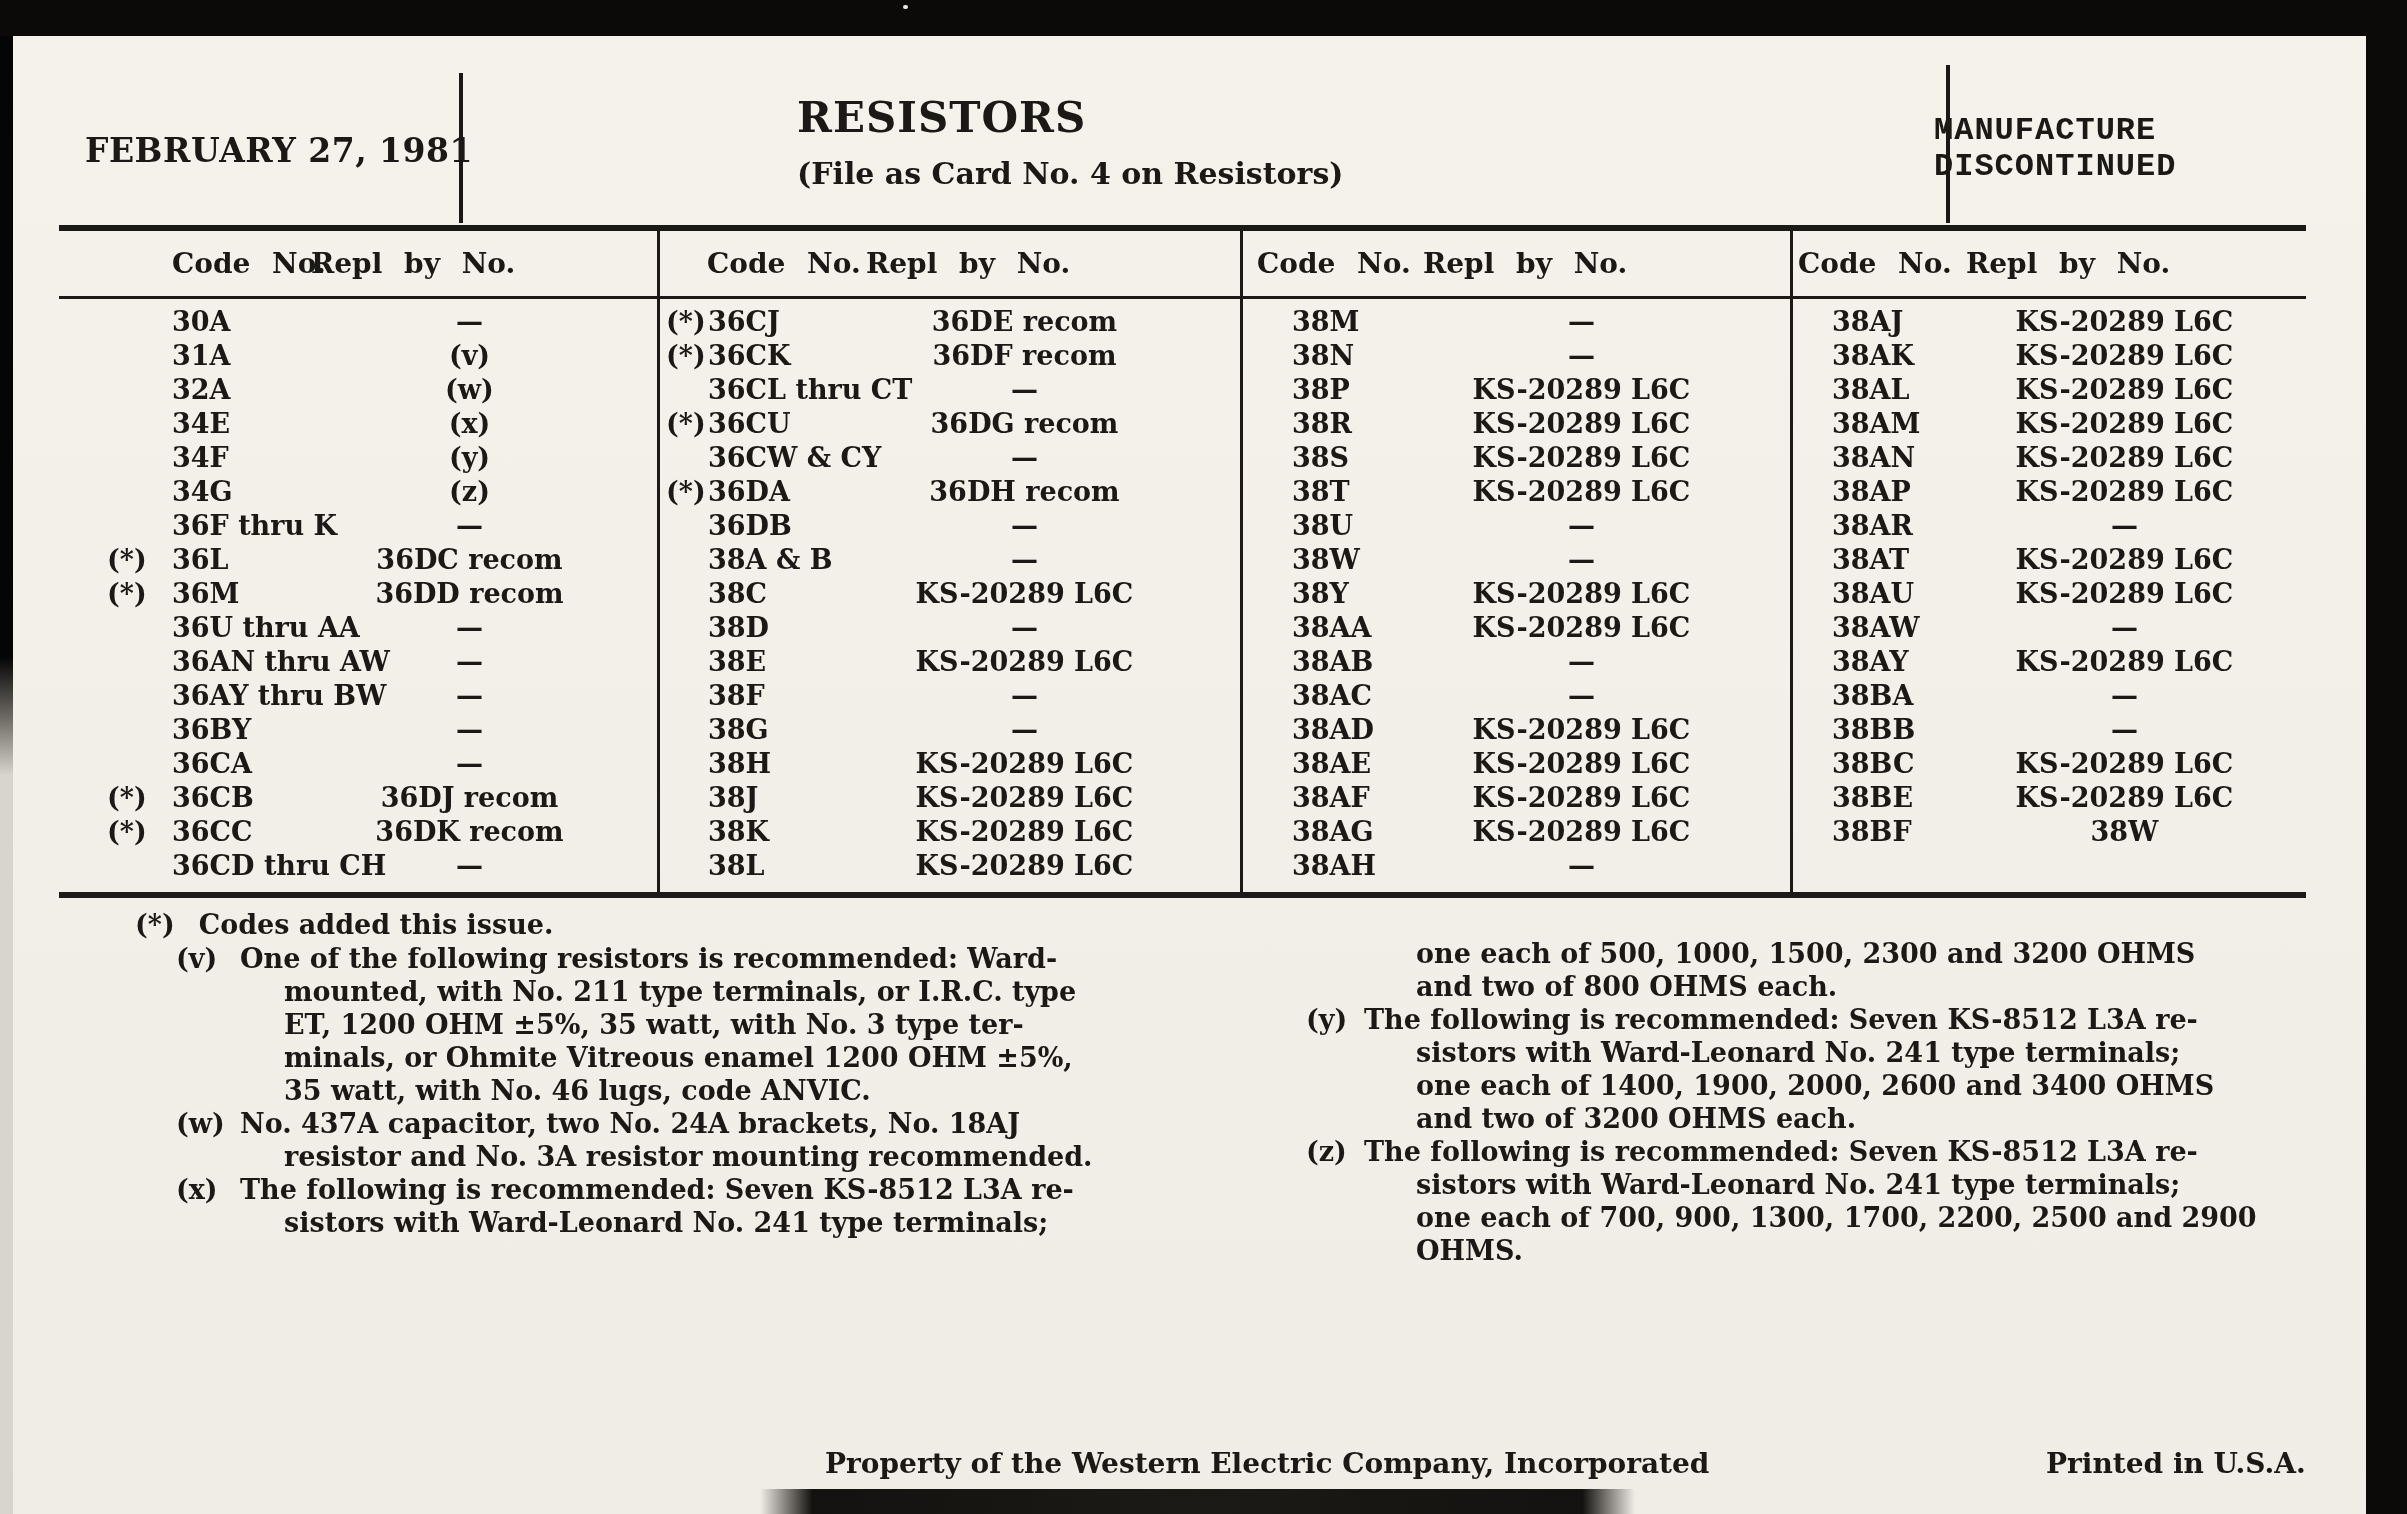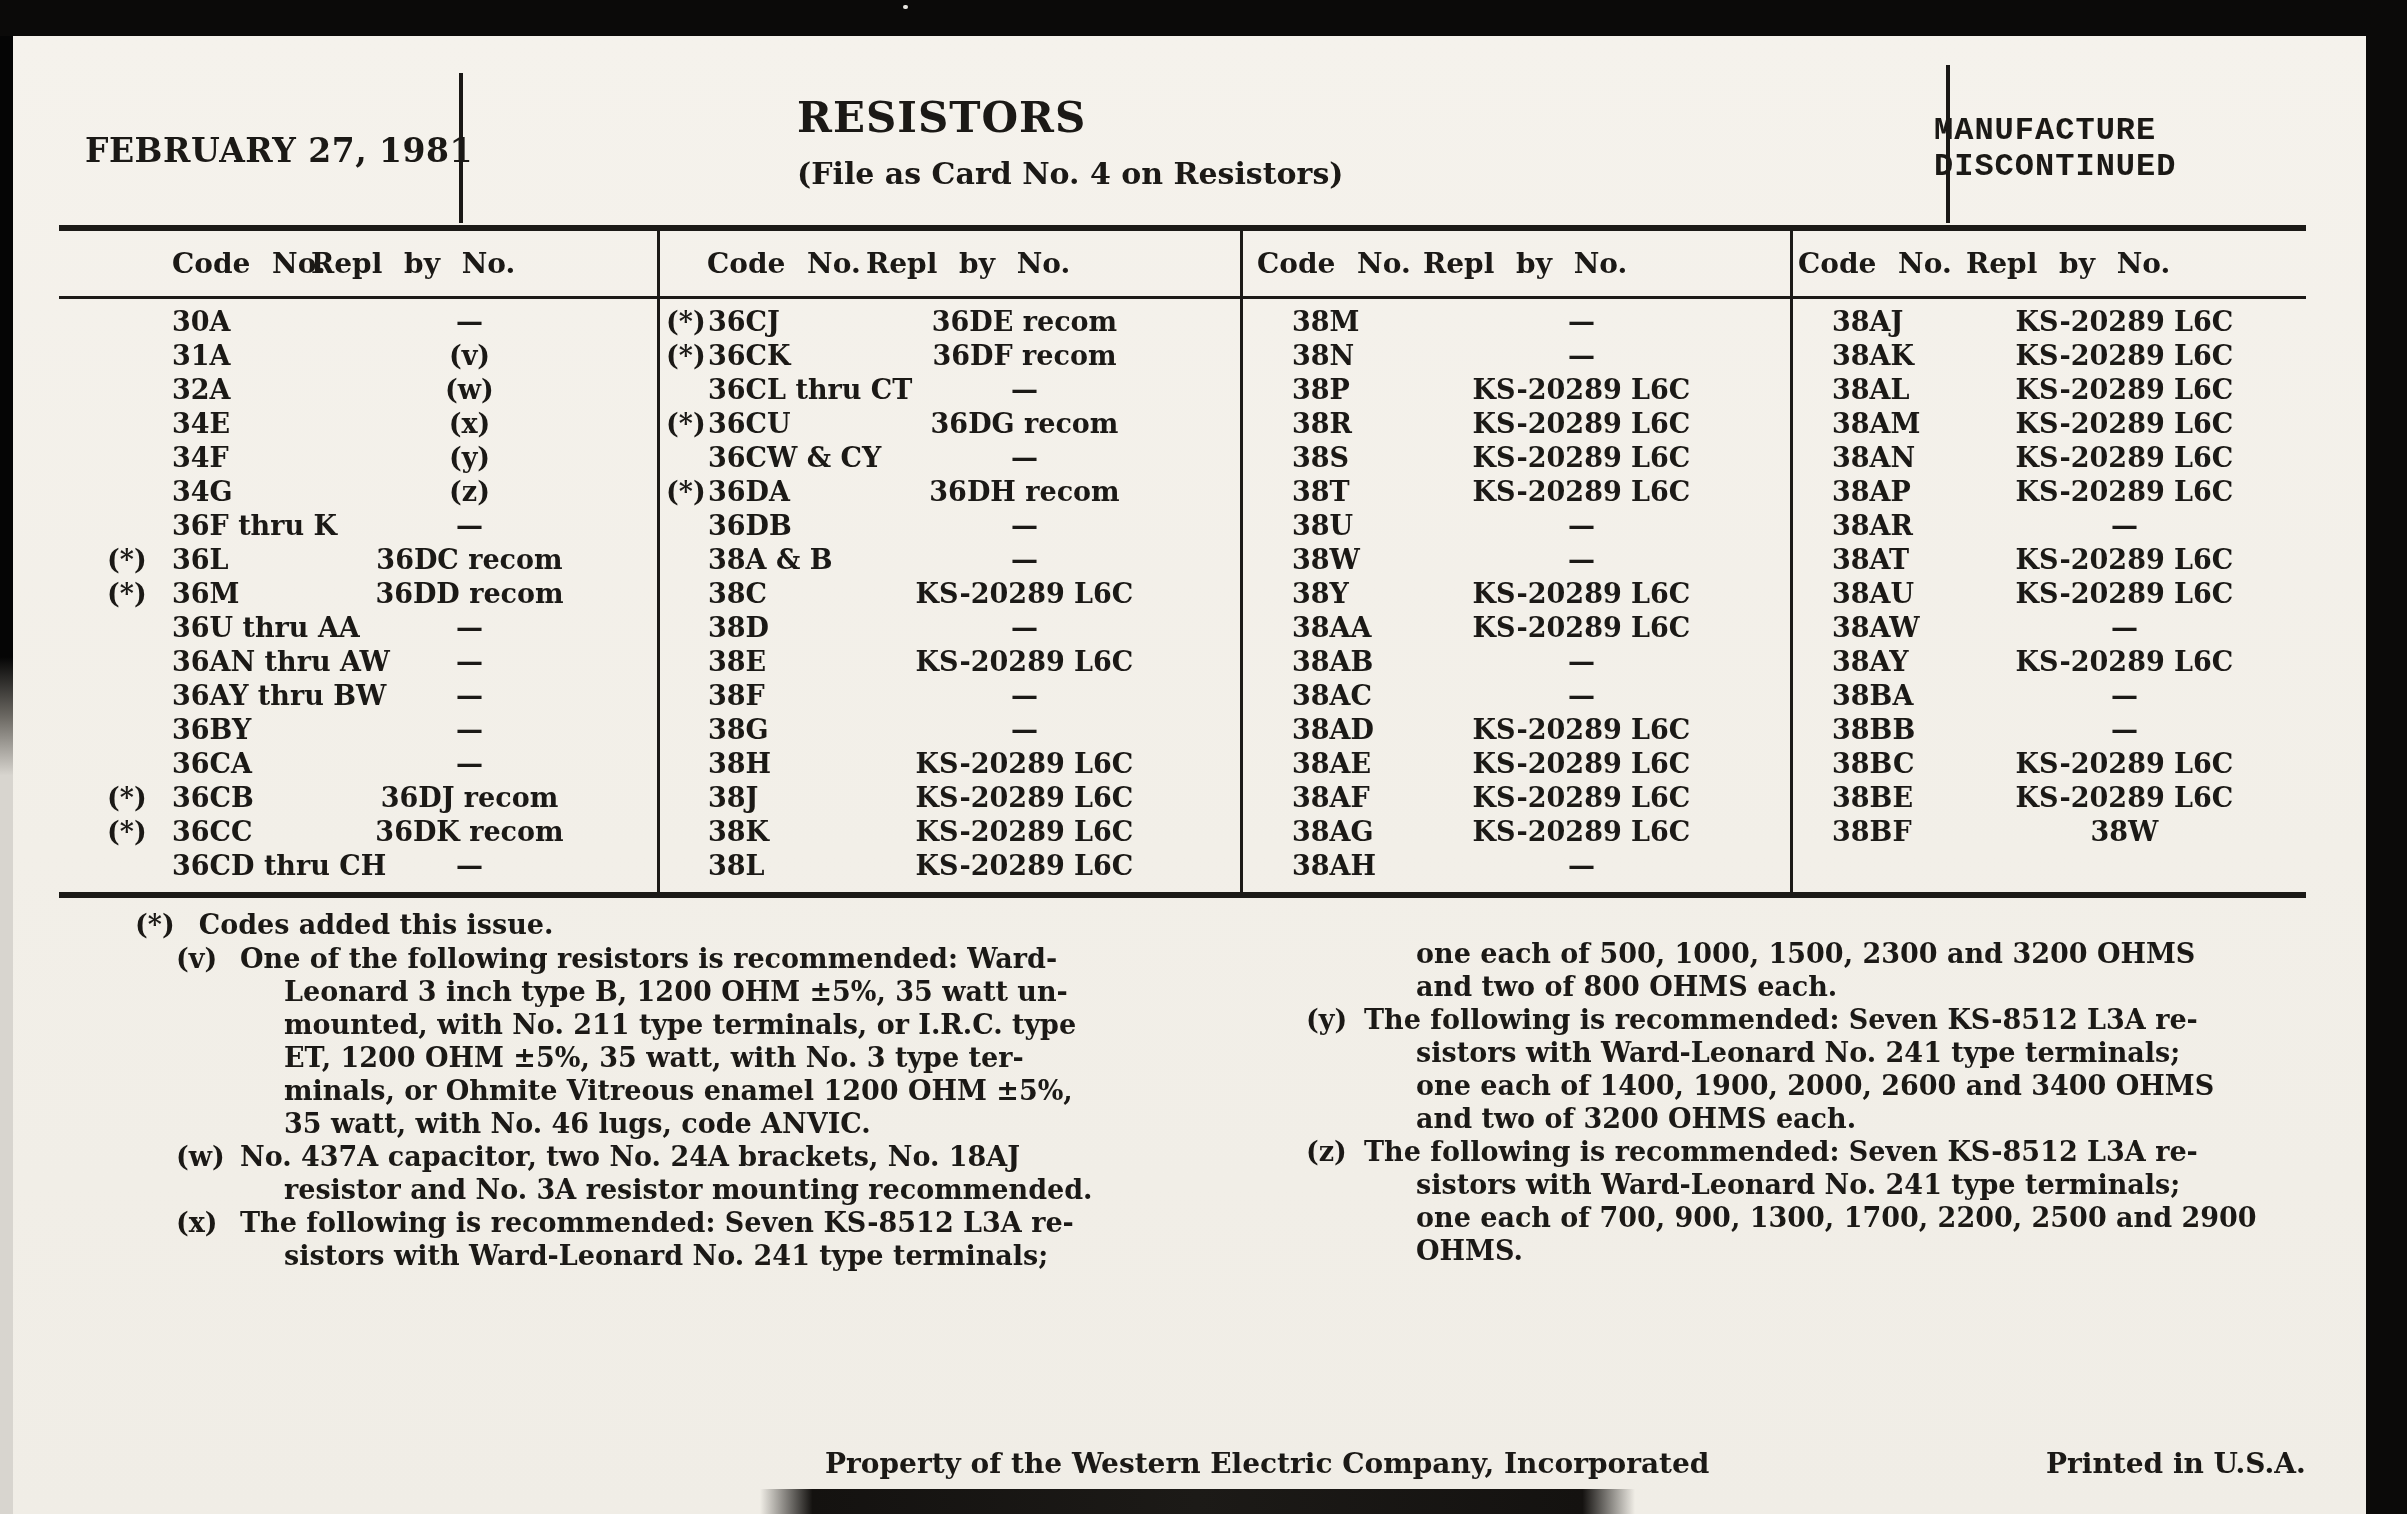--- a/index.html
+++ b/index.html
@@ -398,21 +398,20 @@
         </div>
       </div>
   </div>
 
   <div class="fnstar t">
     <span class="lbl">(*)</span><span>Codes added this issue.</span>
   </div>
   <div class="fn-col fn-left t" id="fn-left">
       <div class="note">
         <div class="ln first"><span class="lbl">(v)</span>One of the following resistors is recommended: Ward-</div>
-        <div class="ln cont">Leonard 3 inch type B, 1200 OHM ±5%, 35 watt un-</div>
         <div class="ln cont">mounted, with No. 211 type terminals, or I.R.C. type</div>
         <div class="ln cont">ET, 1200 OHM ±5%, 35 watt, with No. 3 type ter-</div>
         <div class="ln cont">minals, or Ohmite Vitreous enamel 1200 OHM ±5%,</div>
         <div class="ln cont">35 watt, with No. 46 lugs, code ANVIC.</div>
       </div>
       <div class="note">
         <div class="ln first"><span class="lbl">(w)</span>No. 437A capacitor, two No. 24A brackets, No. 18AJ</div>
         <div class="ln cont">resistor and No. 3A resistor mounting recommended.</div>
       </div>
       <div class="note">

